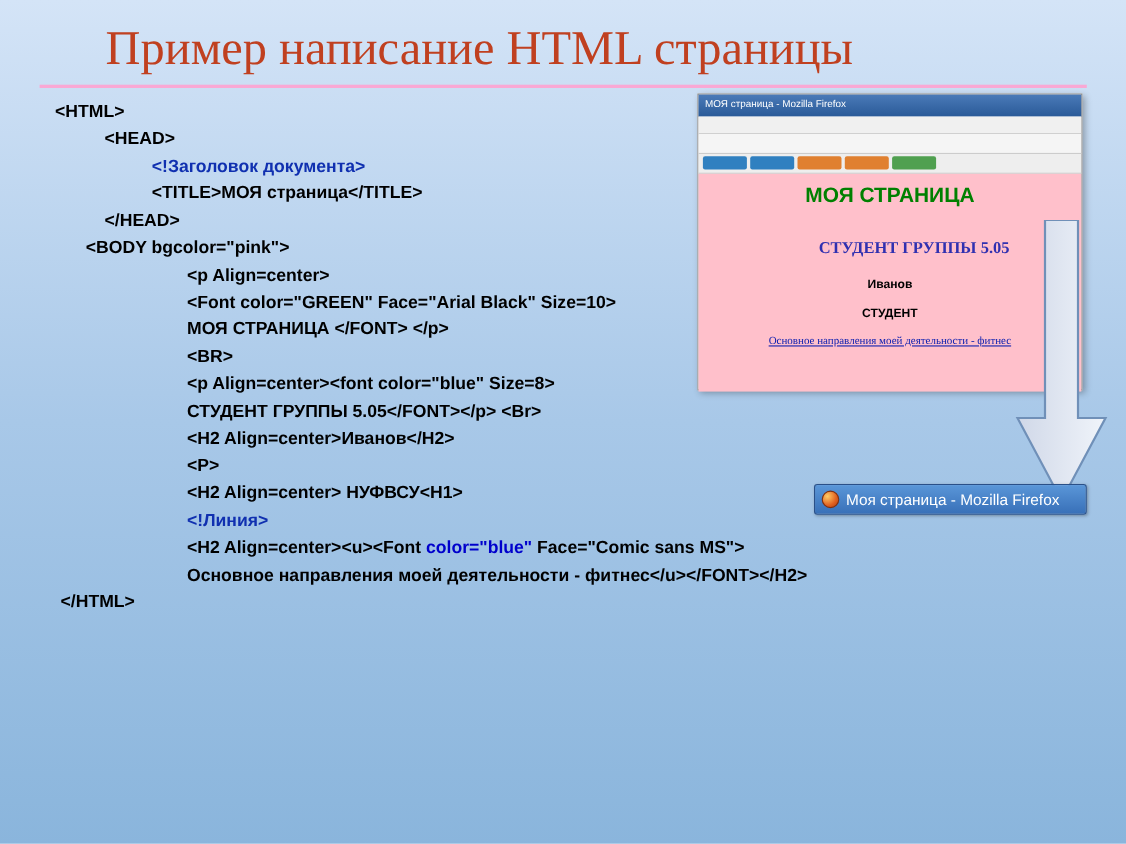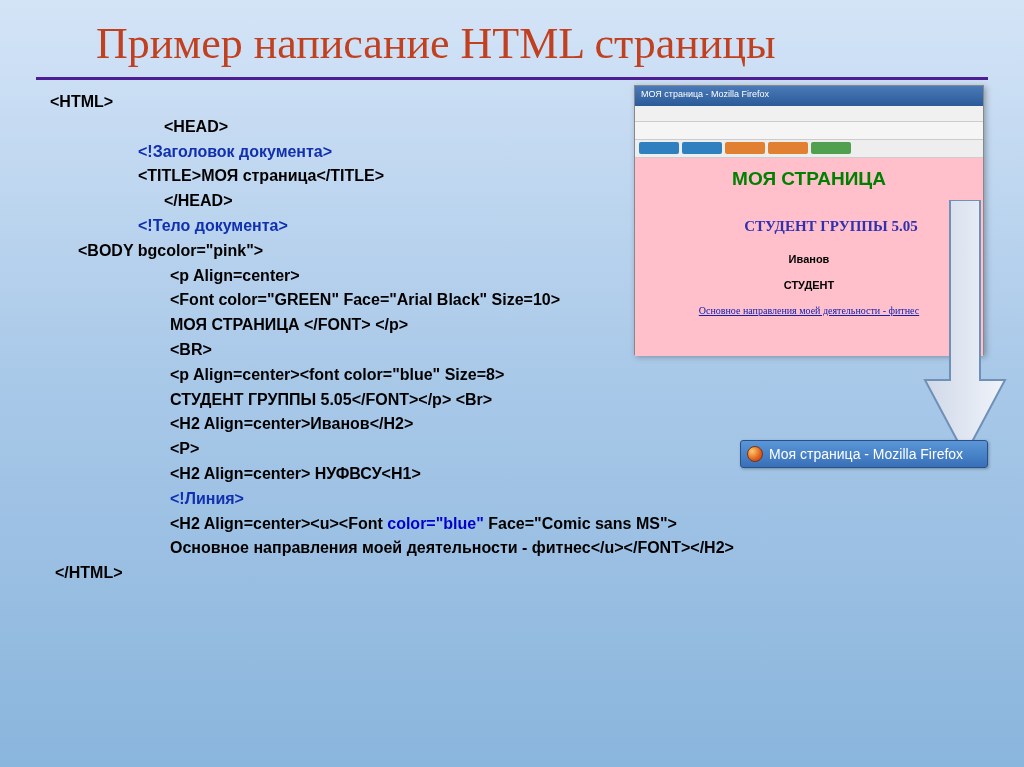--- a/index.html
+++ b/index.html
@@ -9,34 +9,34 @@
     background: linear-gradient(to bottom, #d4e4f7 0%, #a8c8e8 50%, #8ab5dc 100%);
     font-family: Arial, sans-serif;
     position: relative;
     overflow: hidden;
   }
   .slide-title {
     font-size: 44px;
     color: #c04020;
     font-family: 'Times New Roman', serif;
     padding: 18px 40px 8px 60px;
-    border-bottom: 3px solid #4c1d95;
+    border-bottom: 3px solid #f9a8d4;
     margin: 0 36px;
   }
   .content {
     padding: 10px 40px 0 50px;
     font-size: 16px;
     font-family: Arial, sans-serif;
     font-weight: bold;
     line-height: 1.55;
   }
   .code-line { color: #000; }
   .comment { color: #1030b0; }
   .link-color { color: #0000cc; text-decoration: none; }
-  .indent1 { margin-left: 114px; }
+  .indent1 { margin-left: 45px; }
   .indent2 { margin-left: 88px; }
   .indent3 { margin-left: 120px; }
   .indent0 { margin-left: 28px; }
   .small-indent { margin-left: 5px; }
 
   .browser-window {
     position: absolute;
     top: 85px;
     right: 40px;
     width: 350px;
@@ -150,21 +150,20 @@
 <body>
 
 <div class="slide-title">Пример написание HTML страницы</div>
 
 <div class="content">
   <div class="code-line">&lt;HTML&gt;</div>
   <div class="code-line indent1">&lt;HEAD&gt;</div>
   <div class="code-line indent2 comment">&lt;!Заголовок документа&gt;</div>
   <div class="code-line indent2">&lt;TITLE&gt;МОЯ страница&lt;/TITLE&gt;</div>
   <div class="code-line indent1">&lt;/HEAD&gt;</div>
-  <div class="code-line indent2 comment">&lt;!Тело документа&gt;</div>
   <div class="code-line indent0">&lt;BODY bgcolor="pink"&gt;</div>
   <div class="code-line indent3">&lt;p Align=center&gt;</div>
   <div class="code-line indent3">&lt;Font color="GREEN" Face="Arial Black" Size=10&gt;</div>
   <div class="code-line indent3">МОЯ СТРАНИЦА &lt;/FONT&gt; &lt;/p&gt;</div>
   <div class="code-line indent3">&lt;BR&gt;</div>
   <div class="code-line indent3">&lt;p Align=center&gt;&lt;font color="blue" Size=8&gt;</div>
   <div class="code-line indent3">СТУДЕНТ ГРУППЫ 5.05&lt;/FONT&gt;&lt;/p&gt; &lt;Br&gt;</div>
   <div class="code-line indent3">&lt;H2 Align=center&gt;Иванов&lt;/H2&gt;</div>
   <div class="code-line indent3">&lt;P&gt;</div>
   <div class="code-line indent3">&lt;H2 Align=center&gt; НУФВСУ&lt;H1&gt;</div>

